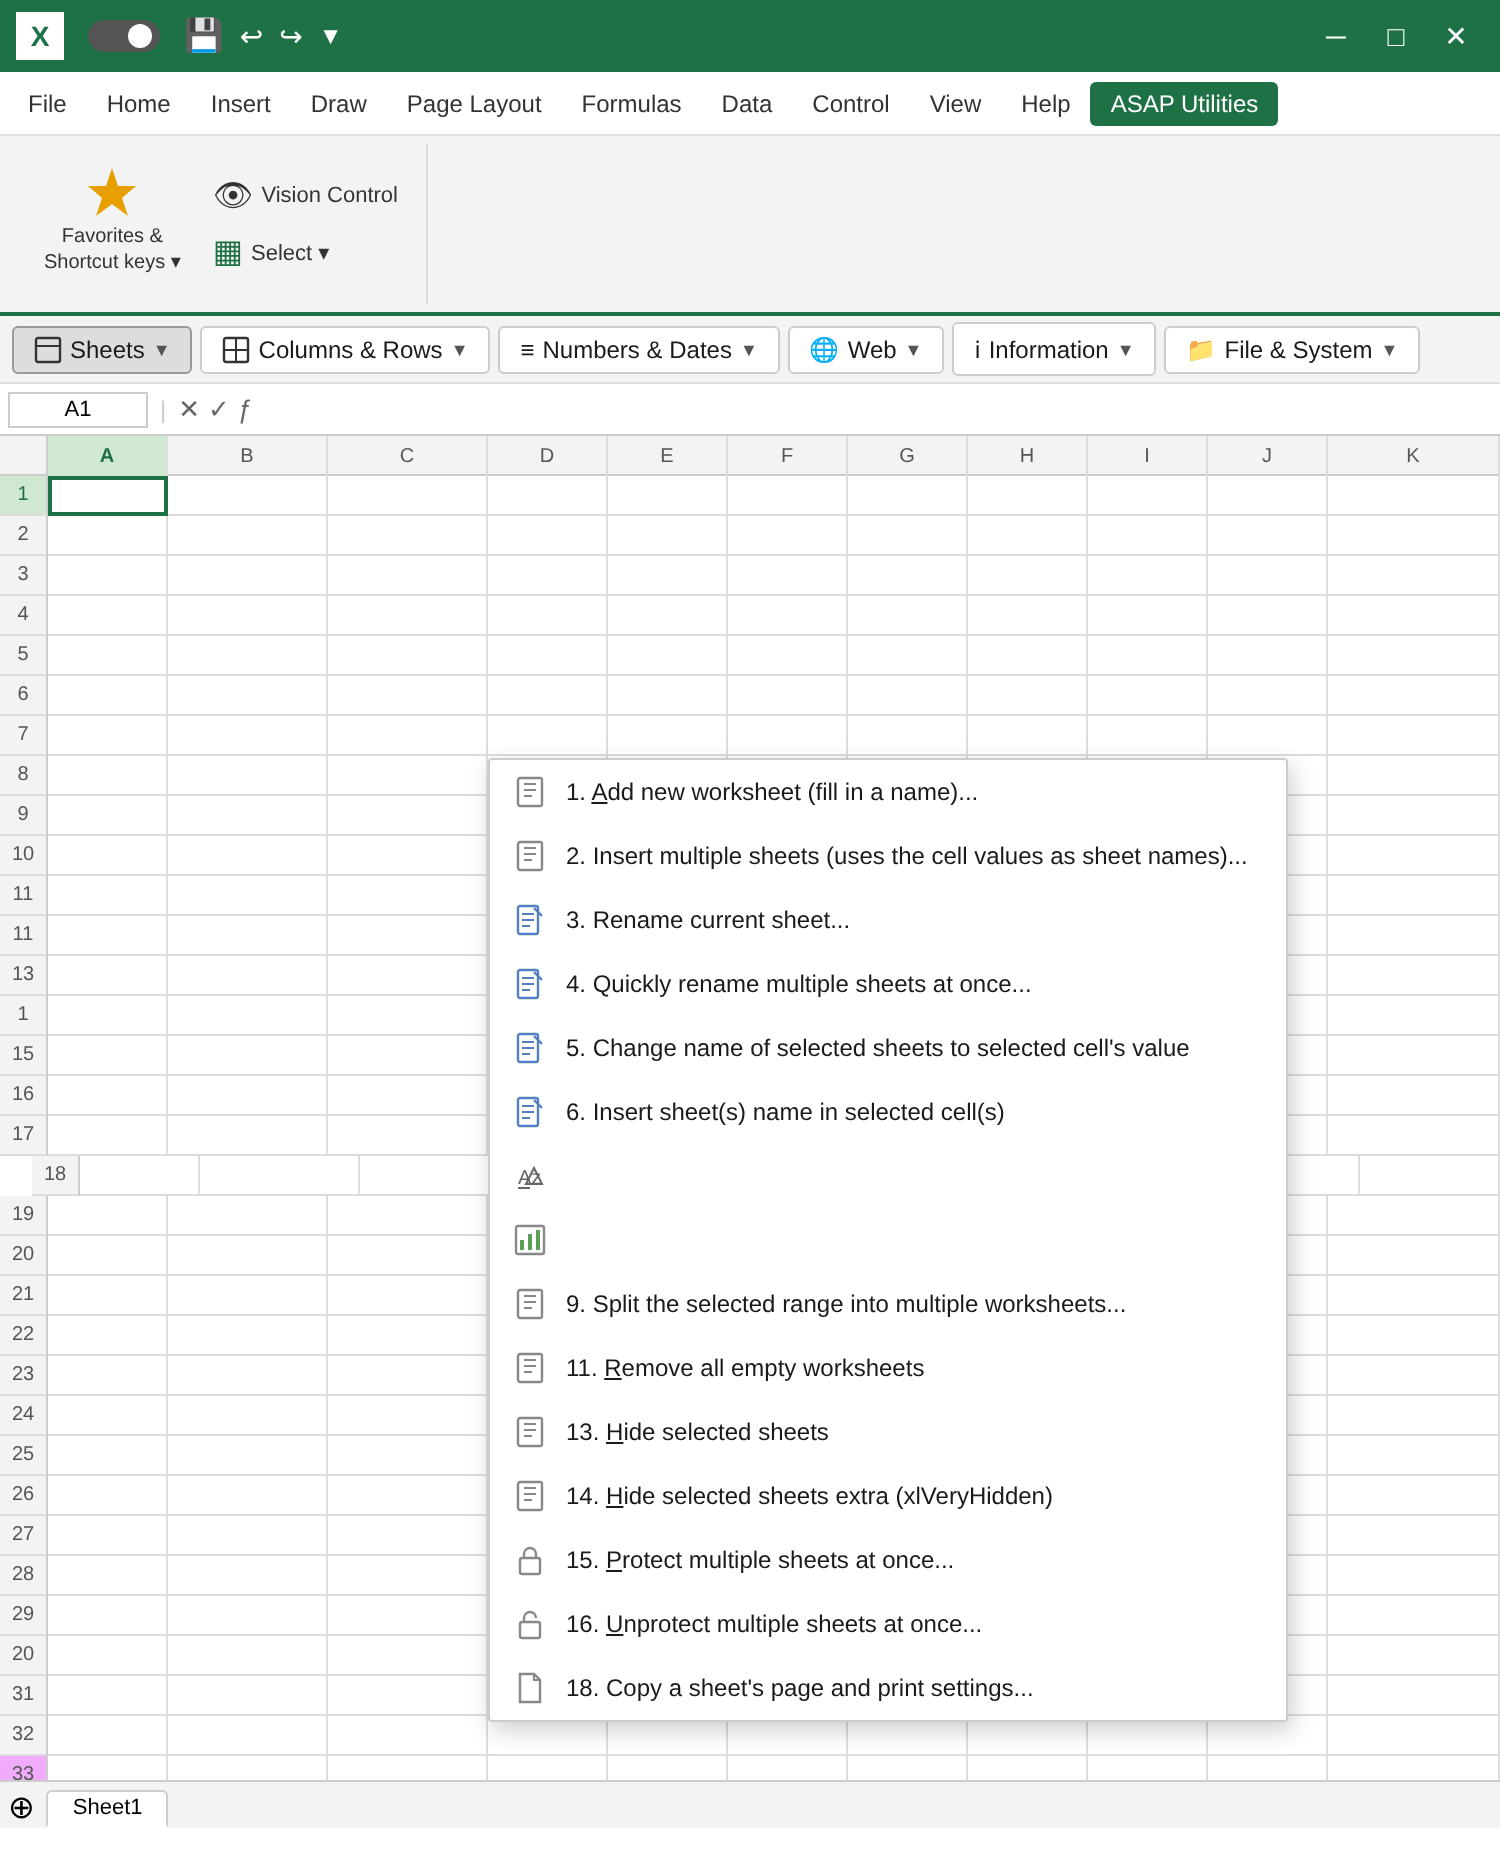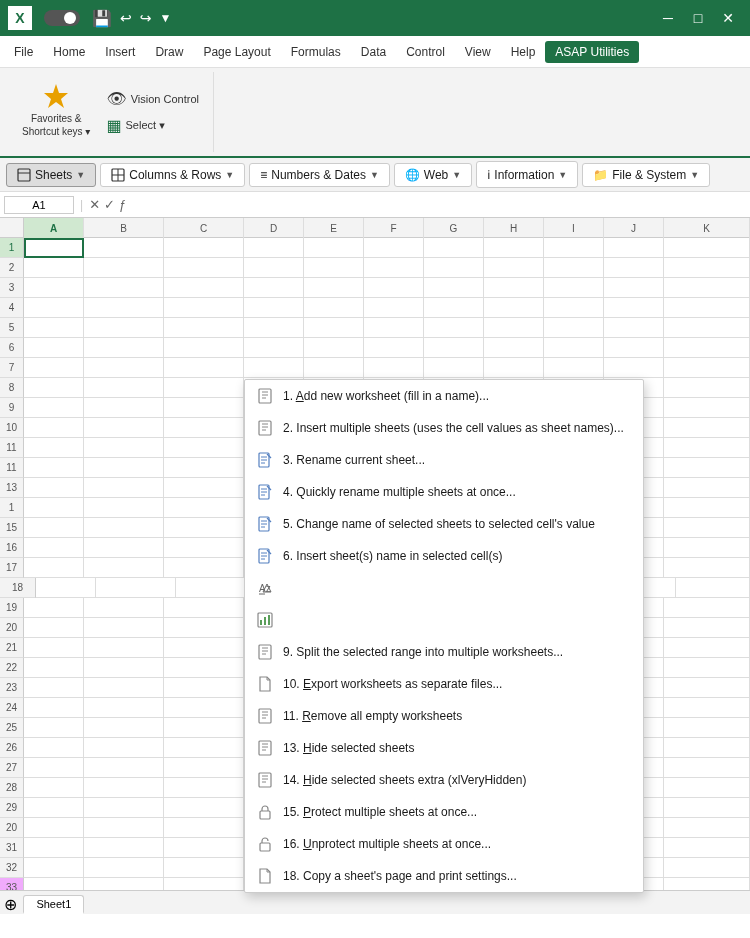--- a/index.html
+++ b/index.html
@@ -603,21 +603,21 @@
             <div style="height: 20px; width: 60px; flex-shrink: 0; border-right: 1px solid rgb(221, 221, 221); border-bottom: 1px solid rgb(221, 221, 221);"></div>
             <div style="height: 20px; width: 60px; flex-shrink: 0; border-right: 1px solid rgb(221, 221, 221); border-bottom: 1px solid rgb(221, 221, 221);"></div>
             <div style="height: 20px; width: 60px; flex-shrink: 0; border-right: 1px solid rgb(221, 221, 221); border-bottom: 1px solid rgb(221, 221, 221);"></div>
             <div style="height: 20px; width: 60px; flex-shrink: 0; border-right: 1px solid rgb(221, 221, 221); border-bottom: 1px solid rgb(221, 221, 221);"></div>
             <div style="height: 20px; width: 60px; flex-shrink: 0; border-right: 1px solid rgb(221, 221, 221); border-bottom: 1px solid rgb(221, 221, 221);"></div>
             <div style="height: 20px; width: 60px; flex-shrink: 0; border-right: 1px solid rgb(221, 221, 221); border-bottom: 1px solid rgb(221, 221, 221);"></div>
             <div style="height: 20px; width: 60px; flex-shrink: 0; border-right: 1px solid rgb(221, 221, 221); border-bottom: 1px solid rgb(221, 221, 221);"></div>
             <div style="height: 20px; flex: 1 1 0%; border-right: 1px solid rgb(221, 221, 221); border-bottom: 1px solid rgb(221, 221, 221);"></div>
           </div>
           <div style="display: flex;">
-            <div class="row-header" style="width: 36px; height: 20px; flex-shrink: 0; border-right: 1px solid rgb(204, 204, 204); border-bottom: 1px solid rgb(221, 221, 221); background: rgb(243, 243, 243); display: flex; align-items: center; justify-content: center; font-size: 10px; color: rgb(85, 85, 85);">18</div>
+            <div class="row-header" style="width: 24px; height: 20px; flex-shrink: 0; border-right: 1px solid rgb(204, 204, 204); border-bottom: 1px solid rgb(221, 221, 221); background: rgb(243, 243, 243); display: flex; align-items: center; justify-content: center; font-size: 10px; color: rgb(85, 85, 85); margin-left: 16px;">18</div>
             <div style="height: 20px; width: 60px; flex-shrink: 0; border-right: 1px solid rgb(221, 221, 221); border-bottom: 1px solid rgb(221, 221, 221);"></div>
             <div style="height: 20px; width: 80px; flex-shrink: 0; border-right: 1px solid rgb(221, 221, 221); border-bottom: 1px solid rgb(221, 221, 221);"></div>
             <div style="height: 20px; width: 80px; flex-shrink: 0; border-right: 1px solid rgb(221, 221, 221); border-bottom: 1px solid rgb(221, 221, 221);"></div>
             <div style="height: 20px; width: 60px; flex-shrink: 0; border-right: 1px solid rgb(221, 221, 221); border-bottom: 1px solid rgb(221, 221, 221);"></div>
             <div style="height: 20px; width: 60px; flex-shrink: 0; border-right: 1px solid rgb(221, 221, 221); border-bottom: 1px solid rgb(221, 221, 221);"></div>
             <div style="height: 20px; width: 60px; flex-shrink: 0; border-right: 1px solid rgb(221, 221, 221); border-bottom: 1px solid rgb(221, 221, 221);"></div>
             <div style="height: 20px; width: 60px; flex-shrink: 0; border-right: 1px solid rgb(221, 221, 221); border-bottom: 1px solid rgb(221, 221, 221);"></div>
             <div style="height: 20px; width: 60px; flex-shrink: 0; border-right: 1px solid rgb(221, 221, 221); border-bottom: 1px solid rgb(221, 221, 221);"></div>
             <div style="height: 20px; width: 60px; flex-shrink: 0; border-right: 1px solid rgb(221, 221, 221); border-bottom: 1px solid rgb(221, 221, 221);"></div>
             <div style="height: 20px; width: 60px; flex-shrink: 0; border-right: 1px solid rgb(221, 221, 221); border-bottom: 1px solid rgb(221, 221, 221);"></div>
@@ -948,29 +948,20 @@
             <line x1="5" y1="4" x2="11" y2="4" stroke="#888" stroke-width="1"></line>
             <line x1="5" y1="7" x2="11" y2="7" stroke="#888" stroke-width="1"></line>
             <line x1="5" y1="10" x2="9" y2="10" stroke="#888" stroke-width="1"></line>
           </svg>
         </div>
         <div class="dropdown-item-text">9. Split the selected range into multiple worksheets...</div>
       </div>
       <div class="dropdown-item">
         <div class="dropdown-item-icon">
           <svg width="16" height="16" viewBox="0 0 16 16">
-            <path d="M3 1 L10 1 L13 4 L13 15 L3 15 Z" fill="none" stroke="#888" stroke-width="1.2"></path>
-            <polyline points="10,1 10,4 13,4" fill="none" stroke="#888" stroke-width="1"></polyline>
-          </svg>
-        </div>
-        <div class="dropdown-item-text">10. <u>E</u>xport worksheets as separate files...</div>
-      </div>
-      <div class="dropdown-item">
-        <div class="dropdown-item-icon">
-          <svg width="16" height="16" viewBox="0 0 16 16">
             <rect x="2" y="1" width="12" height="14" rx="1" fill="none" stroke="#888" stroke-width="1.2"></rect>
             <line x1="5" y1="4" x2="11" y2="4" stroke="#888" stroke-width="1"></line>
             <line x1="5" y1="7" x2="11" y2="7" stroke="#888" stroke-width="1"></line>
             <line x1="5" y1="10" x2="9" y2="10" stroke="#888" stroke-width="1"></line>
           </svg>
         </div>
         <div class="dropdown-item-text">11. <u>R</u>emove all empty worksheets</div>
       </div>
       <div class="dropdown-item">
         <div class="dropdown-item-icon">

